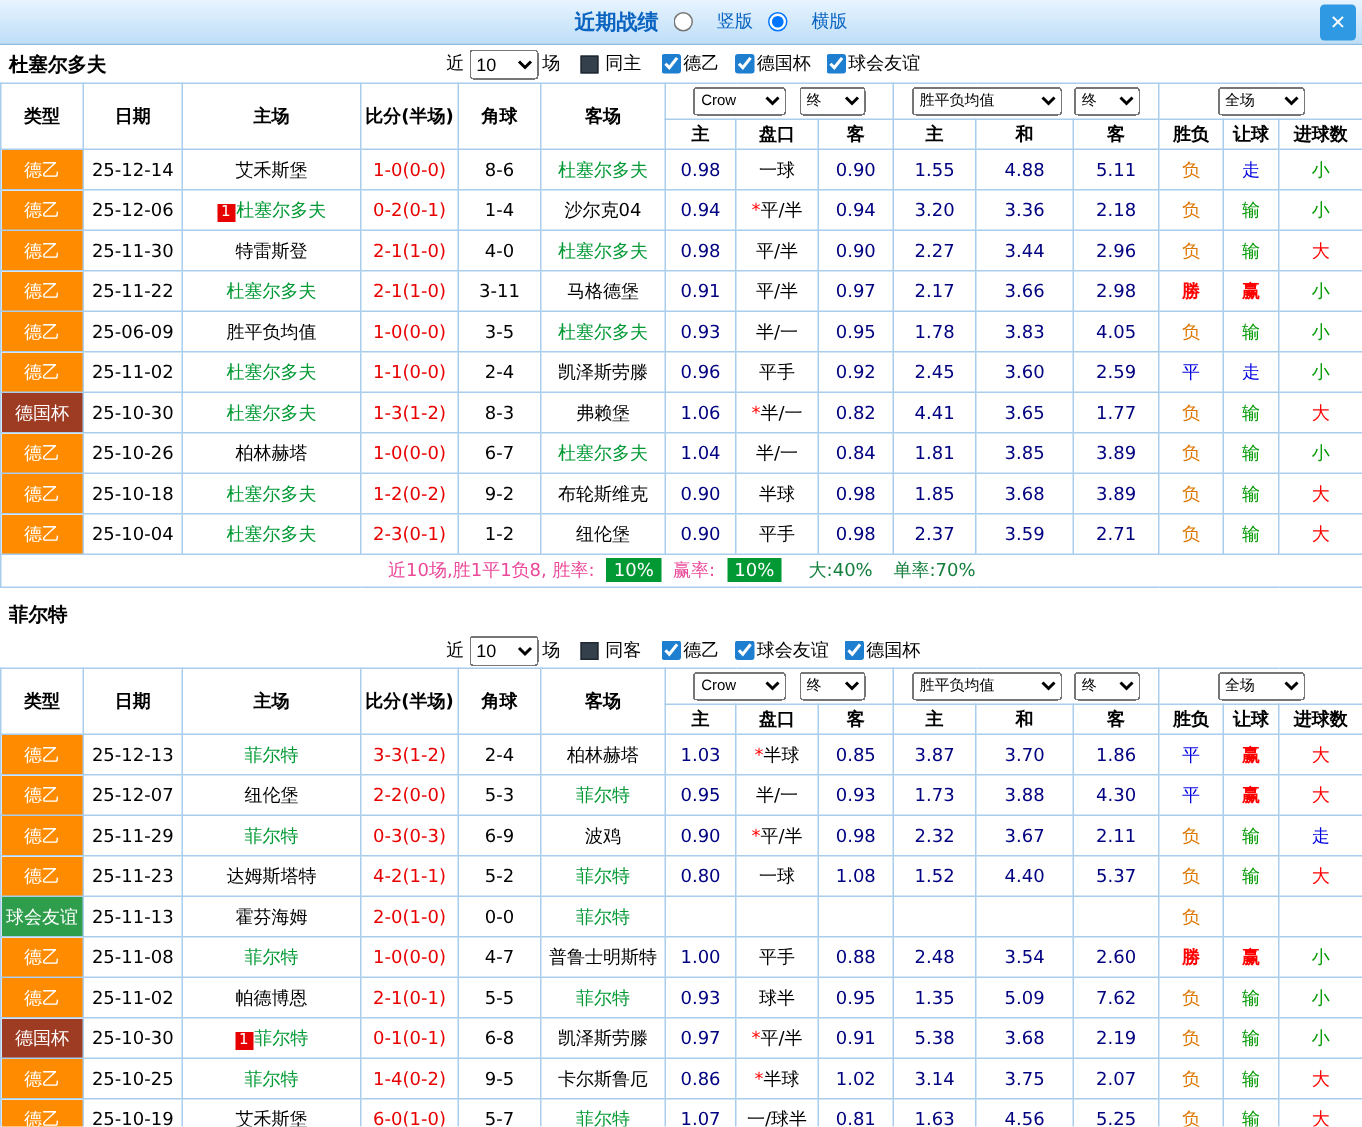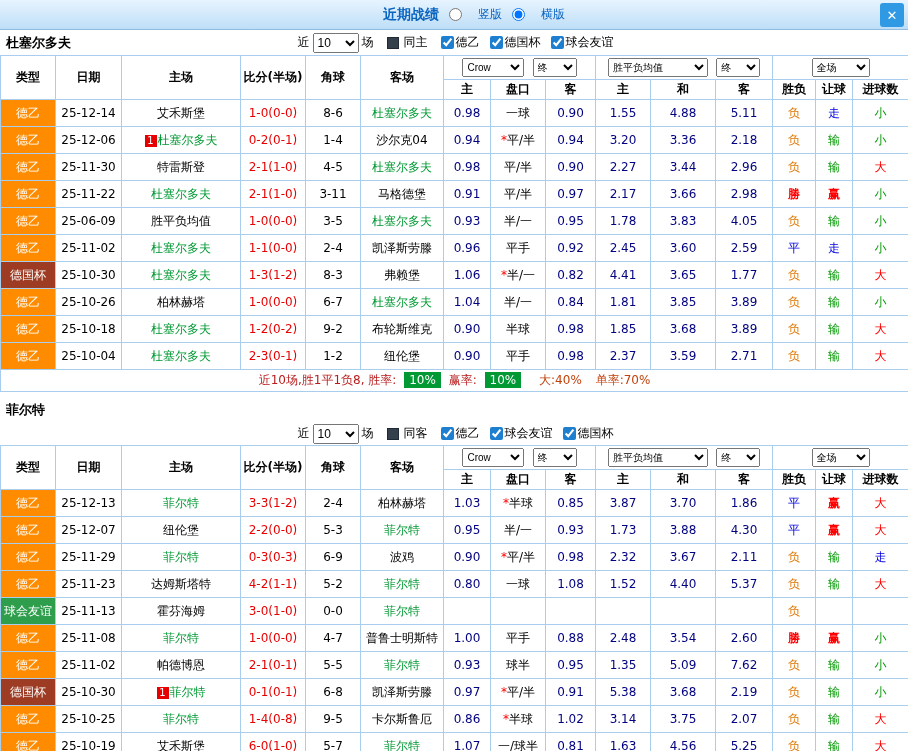--- a/index.html
+++ b/index.html
@@ -62,23 +62,23 @@
   .c-red      { color:#ff0000; }
   .c-red-b    { color:#ff0000; font-weight:bold; }
   .c-blue     { color:#0000e0; }
   .c-green    { color:#009900; }
   .c-orange   { color:#dd7700; }
   .rank-badge { display:inline-block; background:#e60000; color:#fff; font-size:10px;
                 line-height:12px; width:12px; height:12px; margin-right:1px; }
 
   
   .summary-cell { font-size:12px; }
-  .sum-lead { color:#b91c1c; }
+  .sum-lead { color:#ec4899; }
   .chip { background:#009933; color:#fff; padding:1px 5px; margin:0 4px; }
-  .sum-red { color:#c2410c; margin-left:10px; }
+  .sum-red { color:#15803d; margin-left:10px; }
 </style>
 </head>
 <body>
 
 <div class="app">
 
   <div class="topbar">
     <span class="topbar-title">近期战绩</span>
     <label class="layout-option">
       <input type="radio" name="layout" style="">
@@ -200,21 +200,21 @@
             <td class="odds-cell">2.18</td>
             <td class="c-orange">负</td>
             <td class="c-green">输</td>
             <td class="c-green">小</td>
           </tr>
           <tr>
             <td class="type-cell t-league">德乙</td>
             <td class="date-cell">25-11-30</td>
             <td class="team-cell"><span class="opp-team">特雷斯登</span></td>
             <td class="score-cell">2-1(1-0)</td>
-            <td class="corner-cell">4-5</td>
+            <td class="corner-cell">4-0</td>
             <td class="team-cell"><span class="self-team">杜塞尔多夫</span></td>
             <td class="odds-cell">0.98</td>
             <td class="hcp-cell">平/半</td>
             <td class="odds-cell">0.90</td>
             <td class="odds-cell">2.27</td>
             <td class="odds-cell">3.44</td>
             <td class="odds-cell">2.96</td>
             <td class="c-orange">负</td>
             <td class="c-green">输</td>
             <td class="c-red">大</td>
@@ -496,21 +496,21 @@
             <td class="odds-cell">4.40</td>
             <td class="odds-cell">5.37</td>
             <td class="c-orange">负</td>
             <td class="c-green">输</td>
             <td class="c-red">大</td>
           </tr>
           <tr>
             <td class="type-cell t-friendly">球会友谊</td>
             <td class="date-cell">25-11-13</td>
             <td class="team-cell"><span class="opp-team">霍芬海姆</span></td>
-            <td class="score-cell">3-0(1-0)</td>
+            <td class="score-cell">2-0(1-0)</td>
             <td class="corner-cell">0-0</td>
             <td class="team-cell"><span class="self-team">菲尔特</span></td>
             <td class="odds-cell"></td>
             <td class="hcp-cell"></td>
             <td class="odds-cell"></td>
             <td class="odds-cell"></td>
             <td class="odds-cell"></td>
             <td class="odds-cell"></td>
             <td class="c-orange">负</td>
             <td></td>
@@ -564,21 +564,21 @@
             <td class="odds-cell">3.68</td>
             <td class="odds-cell">2.19</td>
             <td class="c-orange">负</td>
             <td class="c-green">输</td>
             <td class="c-green">小</td>
           </tr>
           <tr>
             <td class="type-cell t-league">德乙</td>
             <td class="date-cell">25-10-25</td>
             <td class="team-cell"><span class="self-team">菲尔特</span></td>
-            <td class="score-cell">1-4(0-8)</td>
+            <td class="score-cell">1-4(0-2)</td>
             <td class="corner-cell">9-5</td>
             <td class="team-cell"><span class="opp-team">卡尔斯鲁厄</span></td>
             <td class="odds-cell">0.86</td>
             <td class="hcp-cell"><span class="star">*</span><span>半球</span></td>
             <td class="odds-cell">1.02</td>
             <td class="odds-cell">3.14</td>
             <td class="odds-cell">3.75</td>
             <td class="odds-cell">2.07</td>
             <td class="c-orange">负</td>
             <td class="c-green">输</td>

